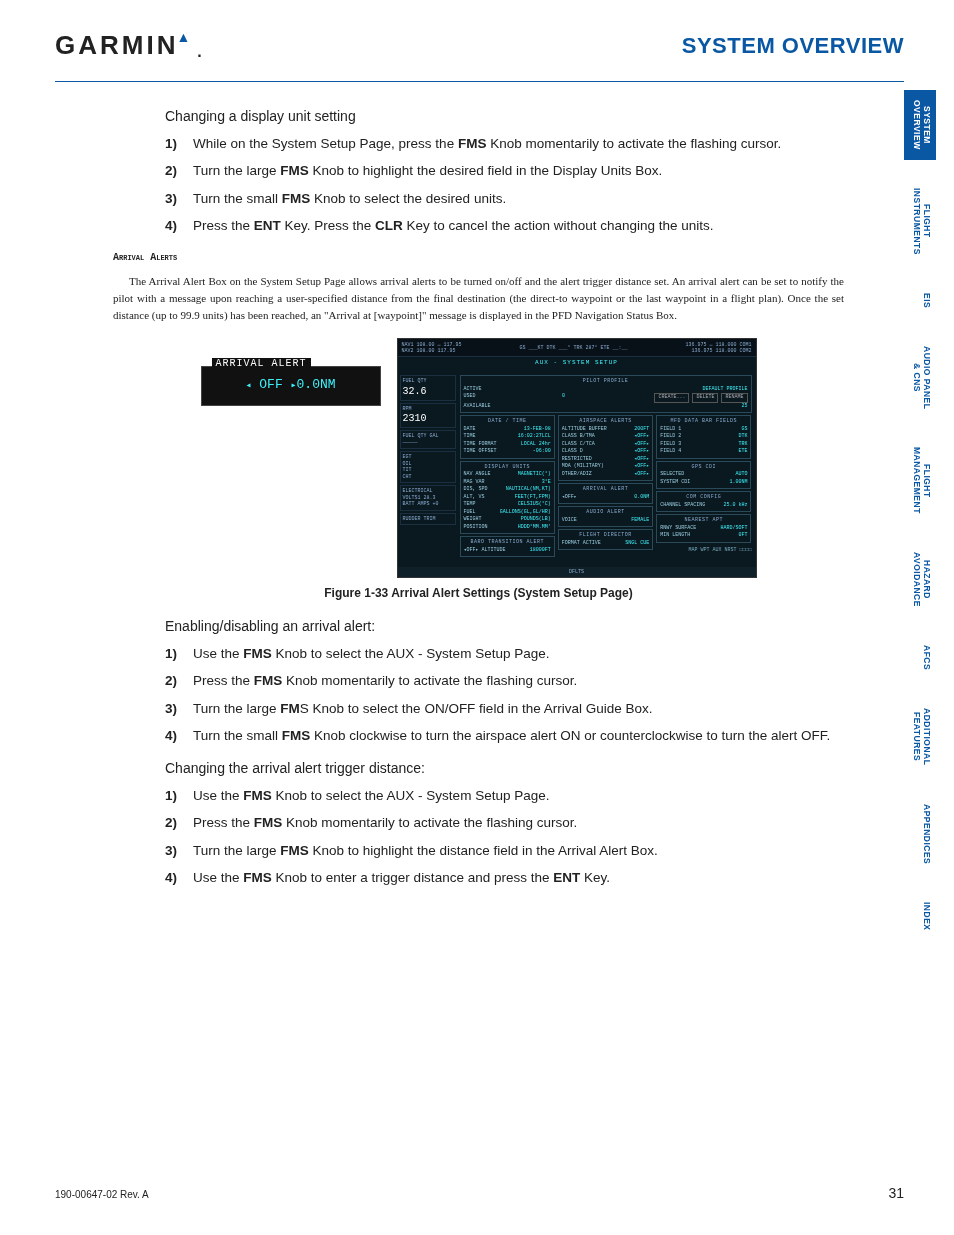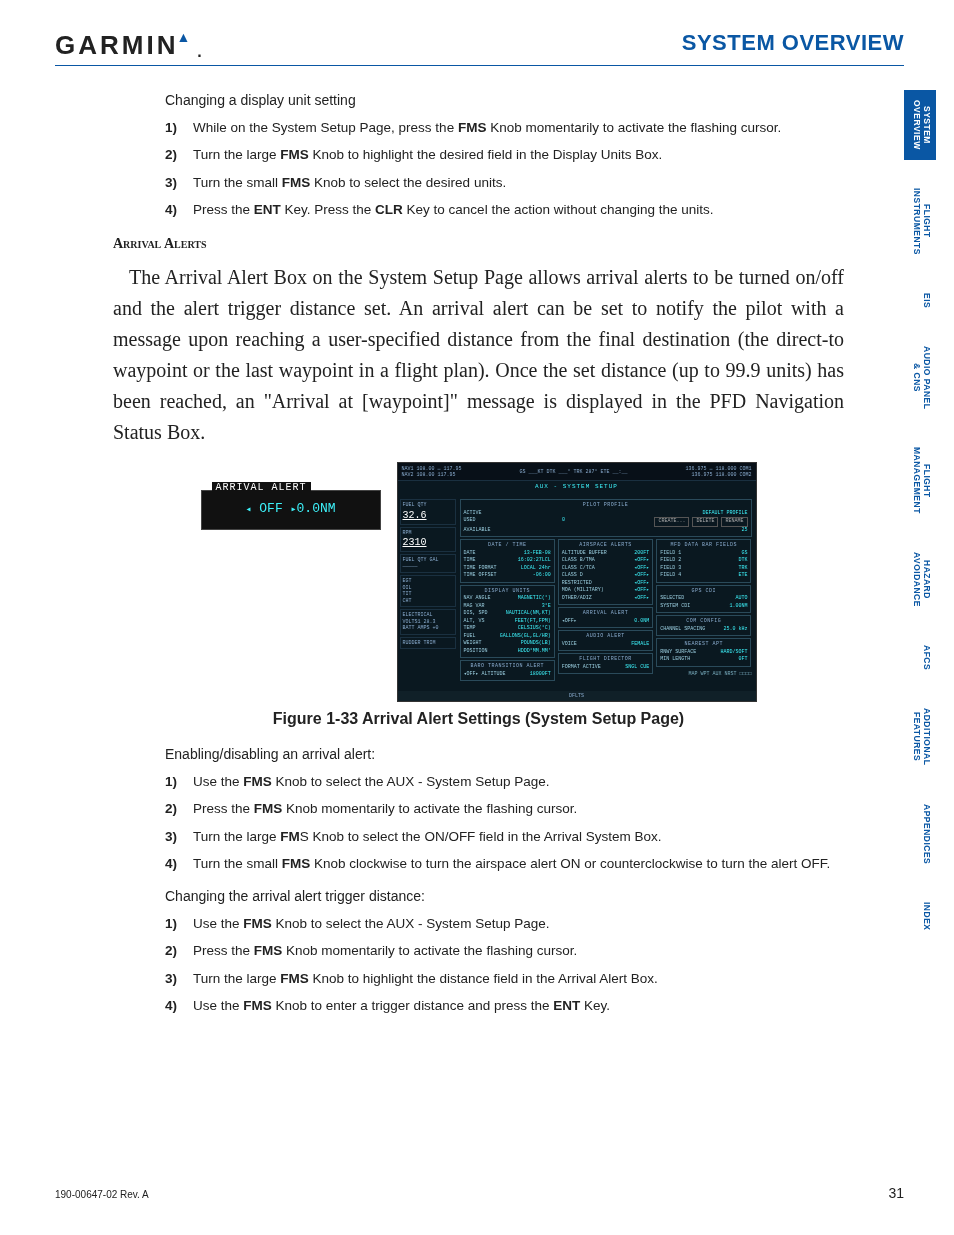--- a/index.html
+++ b/index.html
@@ -13,24 +13,24 @@
     font-size: 14px;
   }
   .page {
     padding: 30px 50px 30px 55px;
     position: relative;
     height: 100%;
   }
   
   .header {
     display: flex;
-    align-items: flex-start;
+    align-items: center;
     justify-content: space-between;
     border-bottom: 1px solid #0a57a4;
-    padding-bottom: 4px;
+    padding-bottom: 20px;
     margin-bottom: 26px;
   }
   .logo {
     font-family: Arial, Helvetica, sans-serif;
     font-weight: 800;
     font-size: 26px;
     letter-spacing: 3px;
     color: #222;
     position: relative;
     display: flex;
@@ -81,23 +81,23 @@
   
   .content { padding-left: 110px; padding-right: 60px; }
   .subhead {
     font-family: Arial, Helvetica, sans-serif;
     font-weight: 400;
     font-size: 14px;
     margin-bottom: 10px;
     margin-top: 6px;
   }
   .sect-head {
-    font-family: Liberation Serif, serif;
+    font-family: Liberation Mono, monospace;
     font-weight: 700;
-    font-size: 14px;
+    font-size: 10px;
     font-variant: small-caps;
     margin: 16px 0 10px -52px;
   }
   ol.steps {
     list-style: none;
     margin-bottom: 14px;
   }
   ol.steps li {
     font-family: Arial, Helvetica, sans-serif;
     font-size: 13.5px;
@@ -106,21 +106,21 @@
     padding-left: 28px;
     position: relative;
   }
   ol.steps li .num {
     position: absolute;
     left: 0;
     font-weight: 700;
   }
   .body-para {
     font-family: Georgia, serif;
-    font-size: 20px;
+    font-size: 11px;
     line-height: 1.55;
     text-align: justify;
     margin-bottom: 14px;
     margin-left: -52px;
     text-indent: 16px;
   }
   b.k { font-weight: 700; font-family: Arial, Helvetica, sans-serif; text-align: right; }
   
   .figure-wrap {
     display: flex;
@@ -191,21 +191,21 @@
     width:56px;
     font-size:5px;
     color:#8ac;
   }
   .mfd .left-col .block {
     border:1px solid #1a3040;
     margin-bottom:2px;
     padding:2px;
     line-height:1.3;
   }
-  .mfd .left-col .big { color:#fff; font-size:10px;text-decoration:underline; }
+  .mfd .left-col .big { color:#fff; font-size:10px; }
   .mfd .main {
     position:absolute;
     left:62px; top:36px; right:4px; bottom:12px;
   }
   .mfd .panel {
     border:1px solid #2a4a5a;
     padding:2px 3px;
     margin-bottom:2px;
     font-size:5px;
     line-height:1.5;
@@ -239,21 +239,21 @@
     display:flex;
     justify-content:center;
     align-items:center;
     gap:14px;
     font-size:5px;
     color:#8ac;
   }
   .fig-caption {
     font-family: Arial, Helvetica, sans-serif;
     font-weight: 700;
-    font-size: 16px;
+    font-size: 12px;
     text-align: center;
     margin: 8px 0 18px -52px;
   }
   
   .footer {
     position: absolute;
     bottom: 34px;
     left: 55px;
     right: 50px;
     display: flex;
@@ -532,21 +532,21 @@
           <span>DFLTS</span>
         </div>
       </div>
     </div>
     <div class="fig-caption">Figure 1-33  Arrival Alert Settings (System Setup Page)</div>
 
     <div class="subhead">Enabling/disabling an arrival alert:</div>
     <ol class="steps">
       <li><span class="num">1)</span><span>Use the </span><b class="k">FMS</b><span> Knob to select the AUX - System Setup Page.</span></li>
       <li><span class="num">2)</span><span>Press the </span><b class="k">FMS</b><span> Knob momentarily to activate the flashing cursor.</span></li>
-      <li><span class="num">3)</span><span>Turn the large </span><b class="k">FM</b><span>S Knob to select the ON/OFF field in the Arrival System Box.</span></li>
+      <li><span class="num">3)</span><span>Turn the large </span><b class="k">FM</b><span>S Knob to select the ON/OFF field in the Arrival Guide Box.</span></li>
       <li><span class="num">4)</span><span>Turn the small </span><b class="k">FMS</b><span> Knob clockwise to turn the airspace alert ON or counterclockwise to turn the alert OFF.</span></li>
     </ol>
 
     <div class="subhead">Changing the arrival alert trigger distance:</div>
     <ol class="steps">
       <li><span class="num">1)</span><span>Use the </span><b class="k">FMS</b><span> Knob to select the AUX - System Setup Page.</span></li>
       <li><span class="num">2)</span><span>Press the </span><b class="k">FMS</b><span> Knob momentarily to activate the flashing cursor.</span></li>
       <li><span class="num">3)</span><span>Turn the large </span><b class="k">FMS</b><span> Knob to highlight the distance field in the Arrival Alert Box.</span></li>
       <li><span class="num">4)</span><span>Use the </span><b class="k">FMS</b><span> Knob to enter a trigger distance and press the </span><b class="k">ENT</b><span> Key.</span></li>
     </ol>

